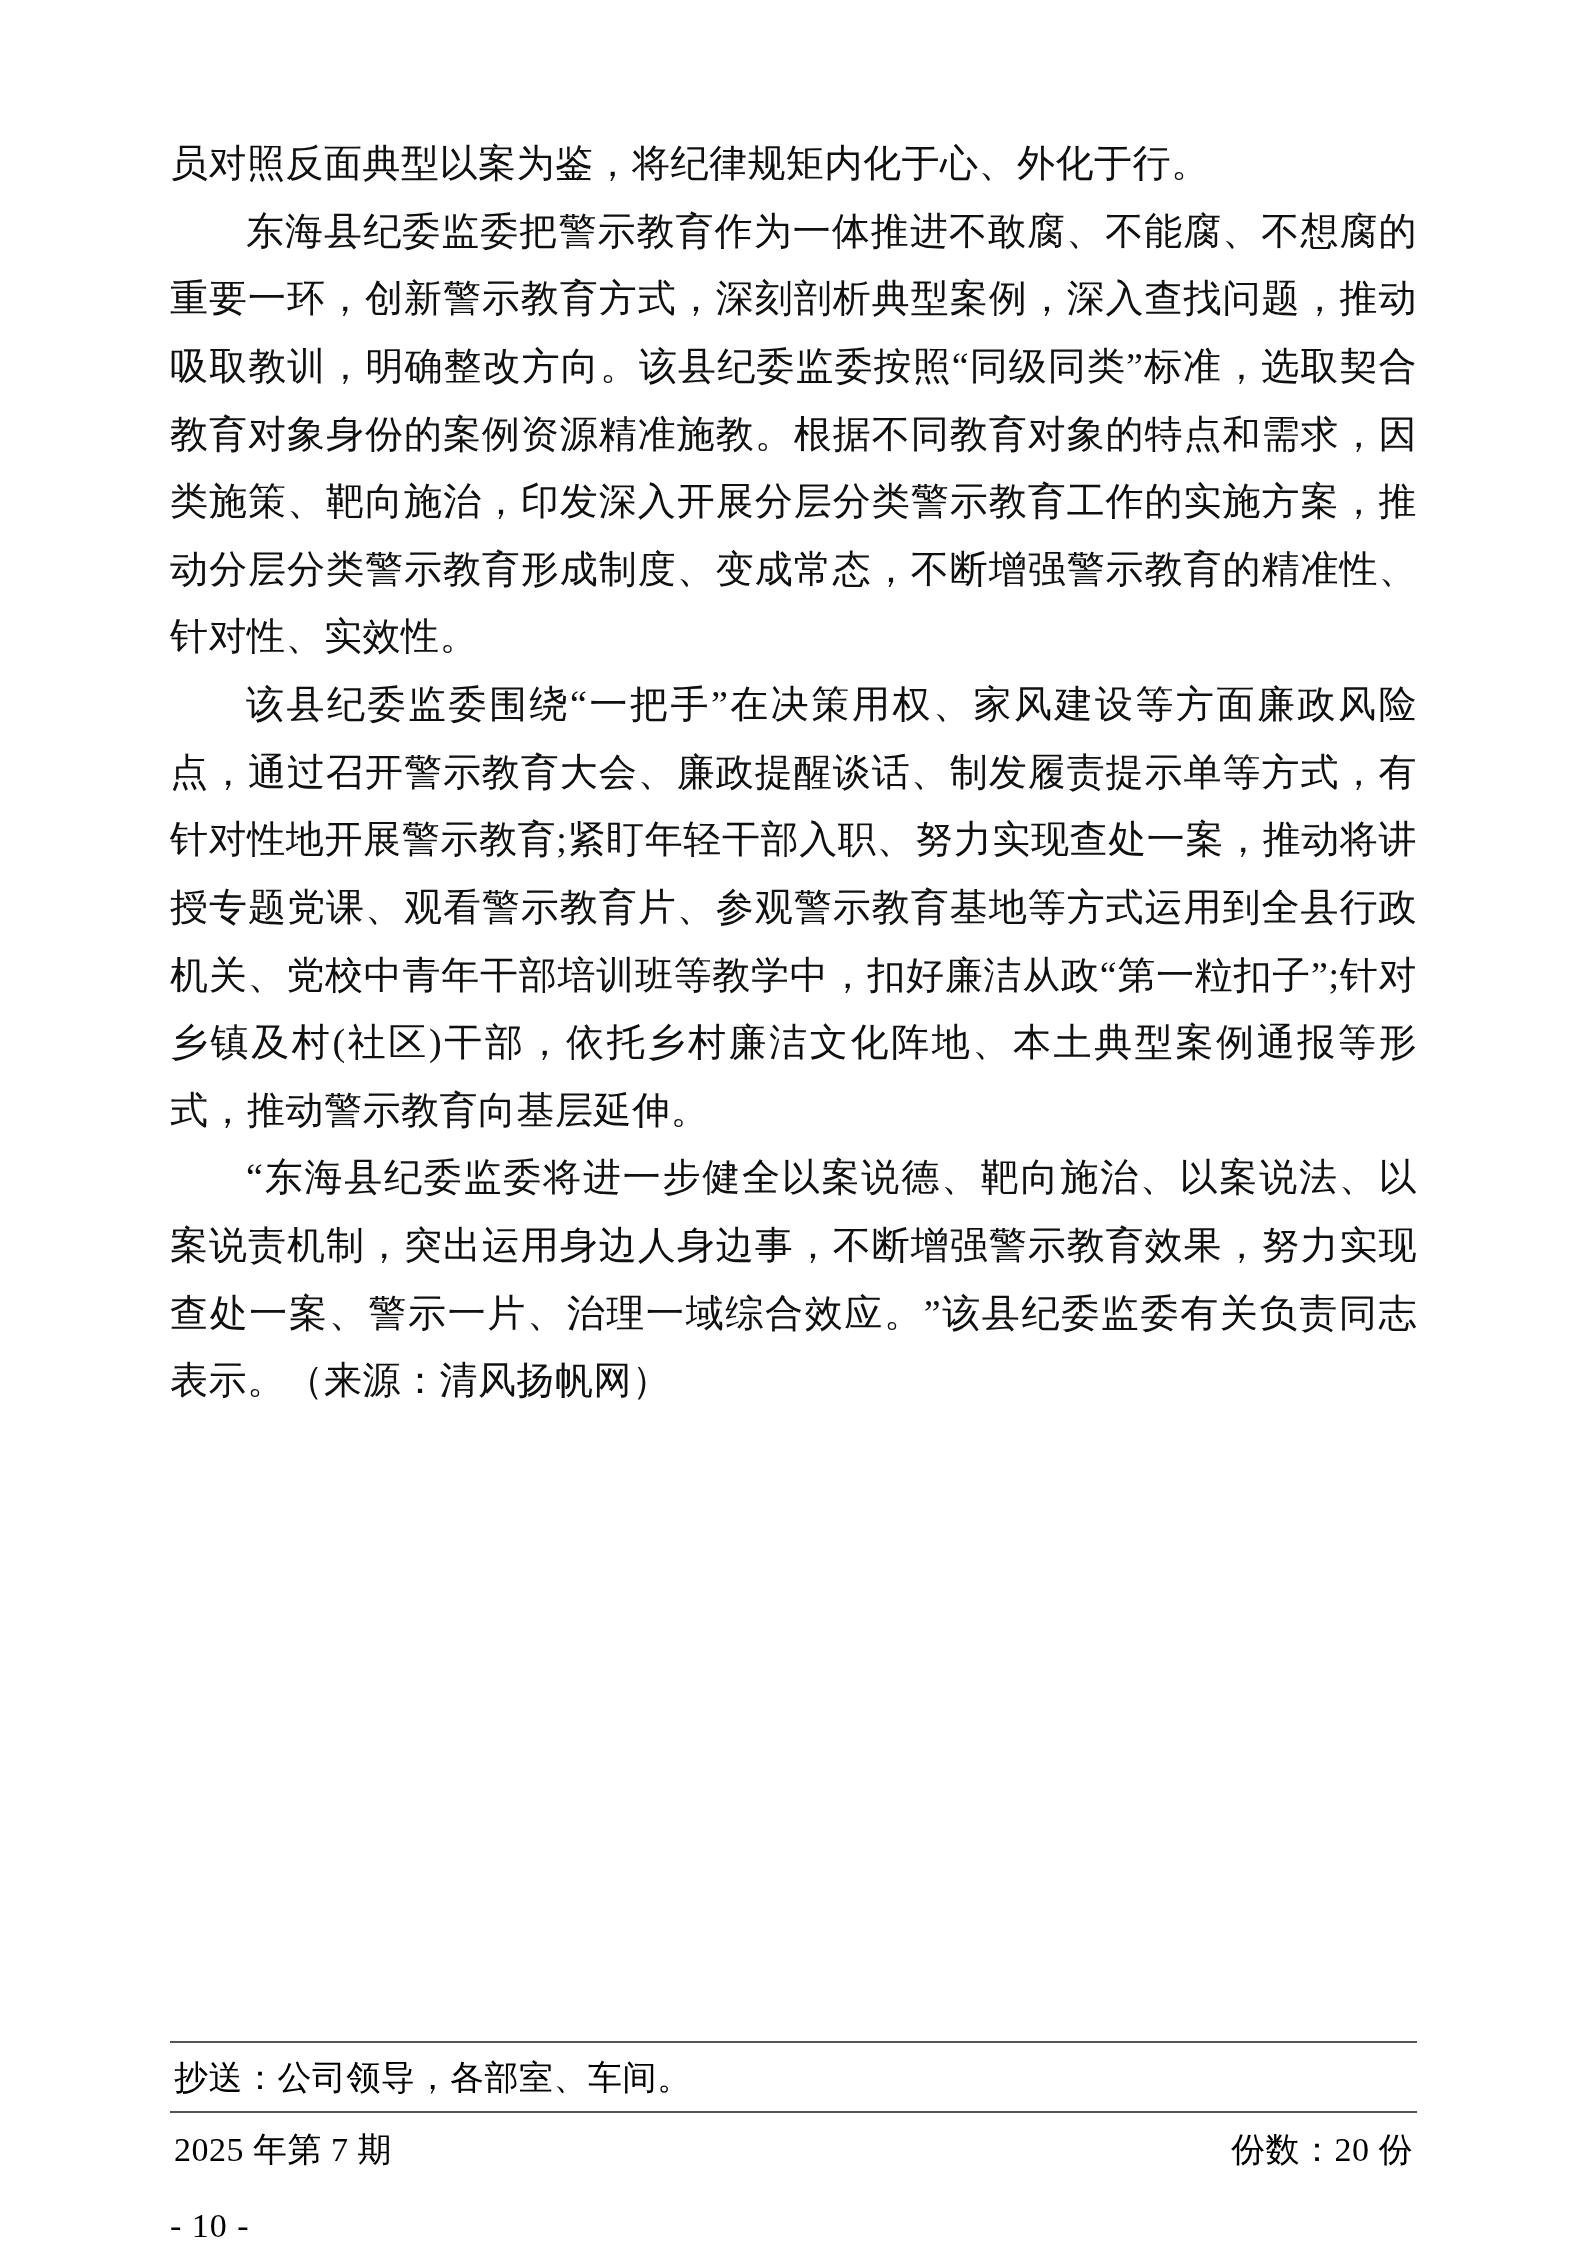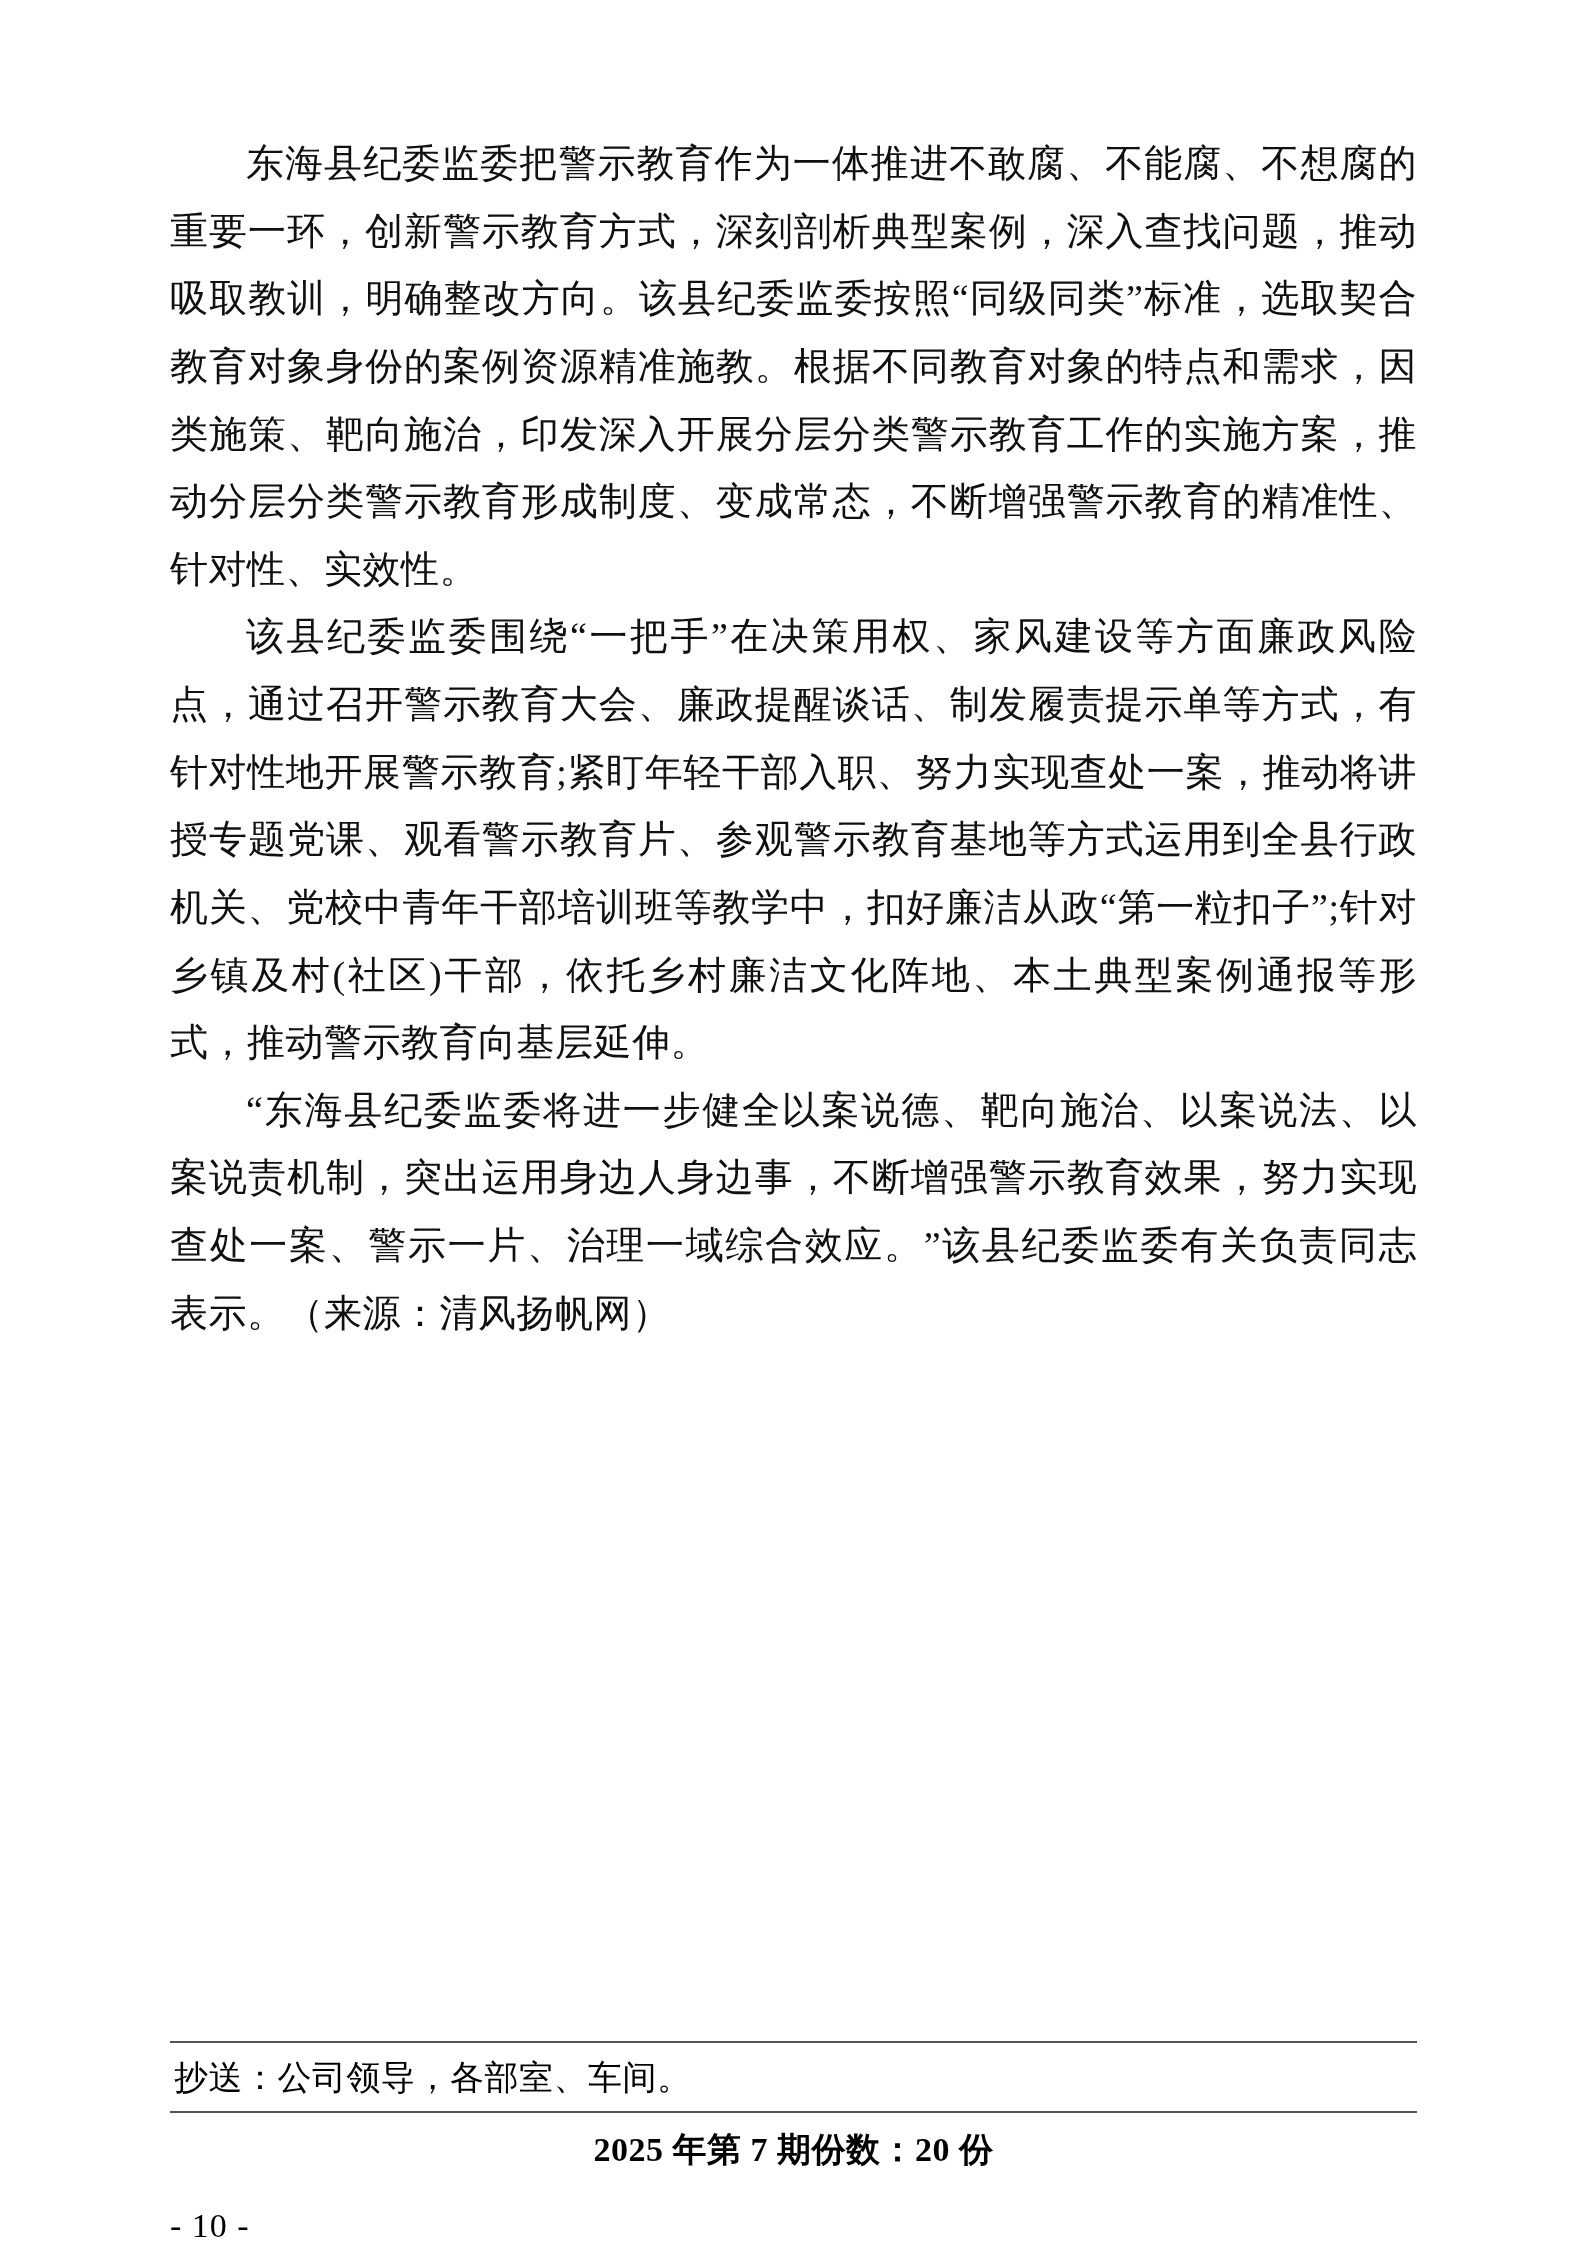--- a/index.html
+++ b/index.html
@@ -57,36 +57,36 @@
   }
   .footer-rule-2 {
     border-top: 2px solid #555555;
     width: 100%;
     height: 0;
   }
   .footer-line-2 {
     font-size: 34px;
     padding: 14px 4px 8px 4px;
     display: flex;
-    justify-content: center;
+    justify-content: space-between;
     letter-spacing: 0.5px;
-    font-weight: bold;
   }
   .page-number {
     font-size: 34px;
     padding-top: 26px;
     letter-spacing: 1px;
   }
 </style>
 </head>
 <body>
 
 <div class="page">
 
   <div class="body-text">
+    <p class="para">员对照反面典型以案为鉴，将纪律规矩内化于心、外化于行。</p>
     <p class="para indent">东海县纪委监委把警示教育作为一体推进不敢腐、不能腐、不想腐的重要一环，创新警示教育方式，深刻剖析典型案例，深入查找问题，推动吸取教训，明确整改方向。该县纪委监委按照“同级同类”标准，选取契合教育对象身份的案例资源精准施教。根据不同教育对象的特点和需求，因类施策、靶向施治，印发深入开展分层分类警示教育工作的实施方案，推动分层分类警示教育形成制度、变成常态，不断增强警示教育的精准性、针对性、实效性。</p>
     <p class="para indent">该县纪委监委围绕“一把手”在决策用权、家风建设等方面廉政风险点，通过召开警示教育大会、廉政提醒谈话、制发履责提示单等方式，有针对性地开展警示教育;紧盯年轻干部入职、努力实现查处一案，推动将讲授专题党课、观看警示教育片、参观警示教育基地等方式运用到全县行政机关、党校中青年干部培训班等教学中，扣好廉洁从政“第一粒扣子”;针对乡镇及村(社区)干部，依托乡村廉洁文化阵地、本土典型案例通报等形式，推动警示教育向基层延伸。</p>
     <p class="para indent">“东海县纪委监委将进一步健全以案说德、靶向施治、以案说法、以案说责机制，突出运用身边人身边事，不断增强警示教育效果，努力实现查处一案、警示一片、治理一域综合效应。”该县纪委监委有关负责同志表示。（来源：清风扬帆网）</p>
   </div>
 
   <div class="footer">
     <div class="footer-rule"></div>
     <div class="footer-line-1">抄送：公司领导，各部室、车间。</div>
     <div class="footer-rule-2"></div>
     <div class="footer-line-2">

